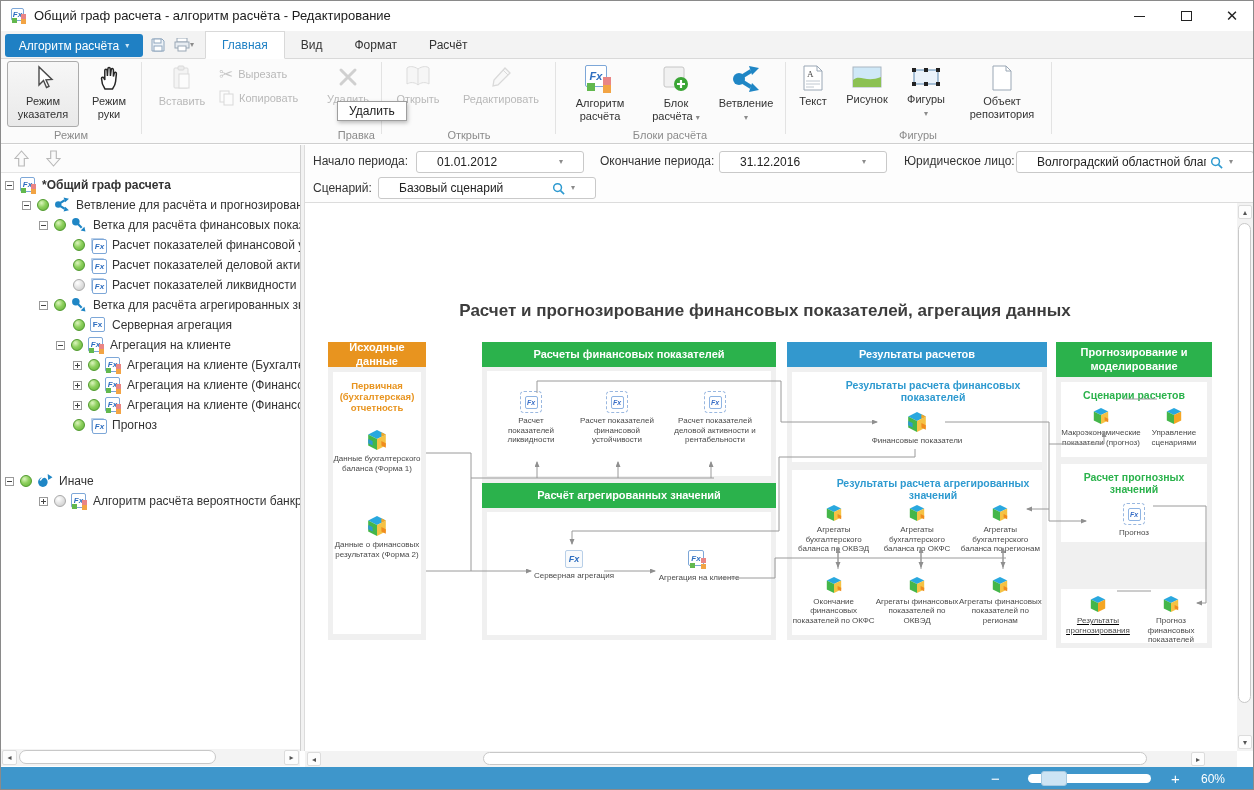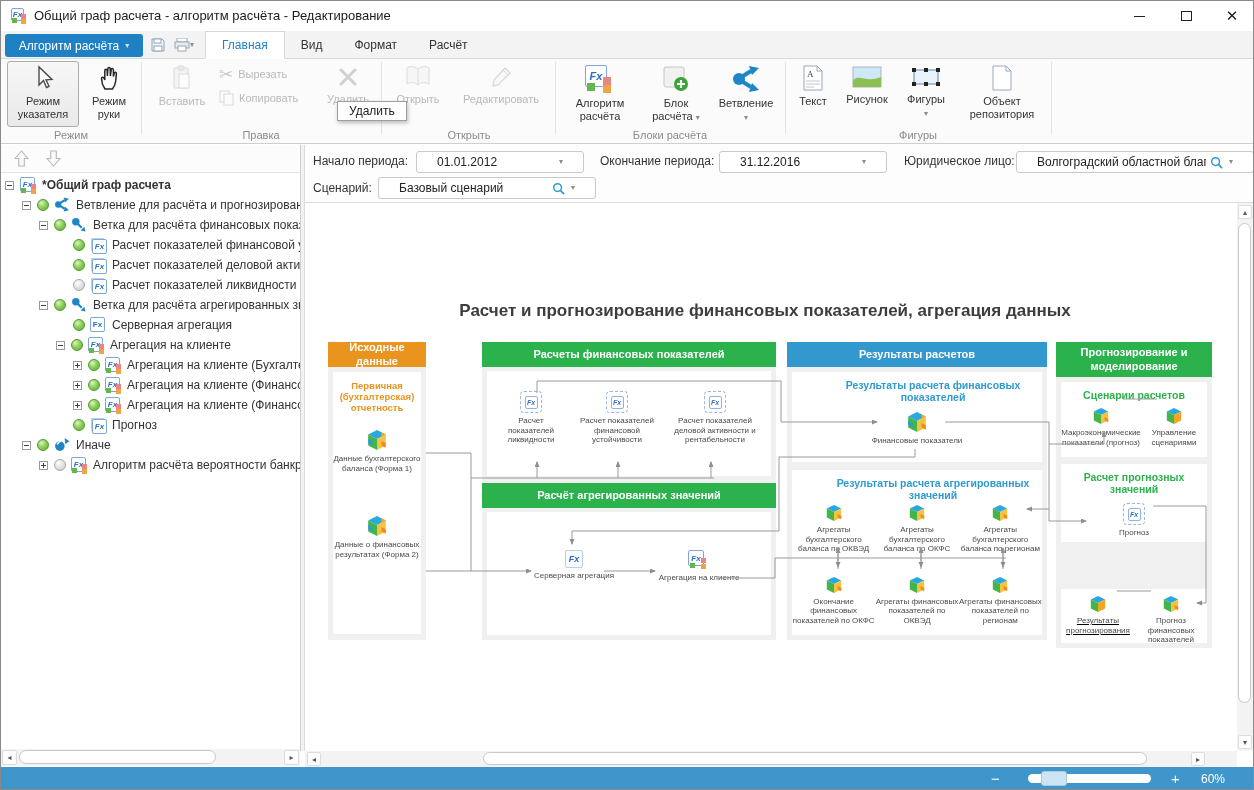--- a/index.html
+++ b/index.html
@@ -187,21 +187,21 @@
           <rect x="5" y="4" width="9" height="11" fill="#fff" stroke="#b0b0b0"></rect>
         </svg>
       <span class="lbl">Копировать</span>
     </div>
     <div class="rbtn dis" style="left:318px;width:58px;">
       <svg width="22" height="24" viewBox="0 0 22 22">
           <path d="M4 4 L18 18 M18 4 L4 18" stroke="#9e9e9e" stroke-width="3" stroke-linecap="round"></path>
         </svg>
       <span class="lbl">Удалить</span>
     </div>
-    <div class="grplbl" style="left:146px;width:228px;">Правка</div>
+    <div class="grplbl" style="left:146px;width:228px;text-align:right;">Правка</div>
     <div class="vdiv" style="left:380px;"></div>
 
     <div class="rbtn dis" style="left:388px;width:58px;">
       <svg width="28" height="24" viewBox="0 0 28 24">
           <path d="M14 4 C10 1 5 1 3 3 L3 19 C6 17 11 17 14 20 C17 17 22 17 25 19 L25 3 C23 1 18 1 14 4 Z" fill="#f2f2f2" stroke="#b5b5b5"></path>
           <path d="M14 4 L14 20" stroke="#b5b5b5"></path>
         </svg>
       <span class="lbl">Открыть</span>
     </div>
     <div class="rbtn dis" style="left:452px;width:96px;">
@@ -466,21 +466,21 @@
 
       <div class="trow" style="padding-left:55px;">
         <span class="expspace"></span>
         <span class="circ g"></span>
         <span class="ticon">
             <span class="fxbox" style="left:2px;top:2px;box-shadow:-2px -2px 0 -1px #b9cfe8;">Fx</span>
           </span>
         <span class="tlabel">Прогноз</span>
       </div>
 
-      <div class="trow" style="padding-left:21px;">
+      <div class="trow" style="padding-left:4px;margin-top:36px;">
         <span class="exp"></span>
         <span class="circ g"></span>
         <span class="ticon"><svg width="16" height="15" viewBox="0 0 30 28">
               <circle cx="11" cy="17" r="9" fill="#1f86c5"></circle>
               <path d="M6 14 C10 6 18 5 23 10" stroke="#fff" stroke-width="3" fill="none"></path>
               <path d="M20 2 L29 8 L21 13 Z" fill="#1f86c5"></path>
             </svg></span>
         <span class="tlabel">Иначе</span>
       </div>
 

